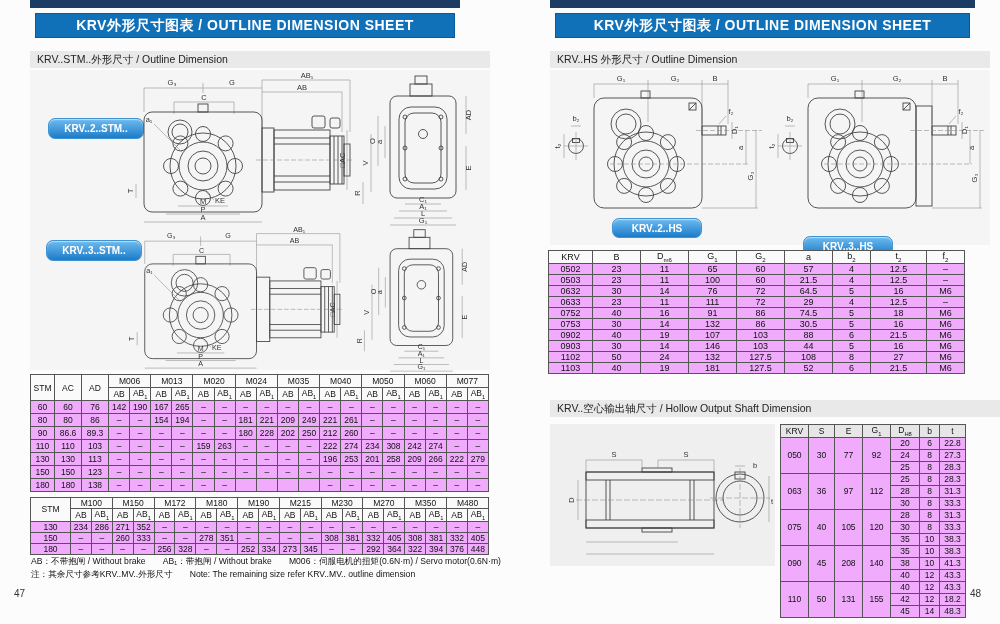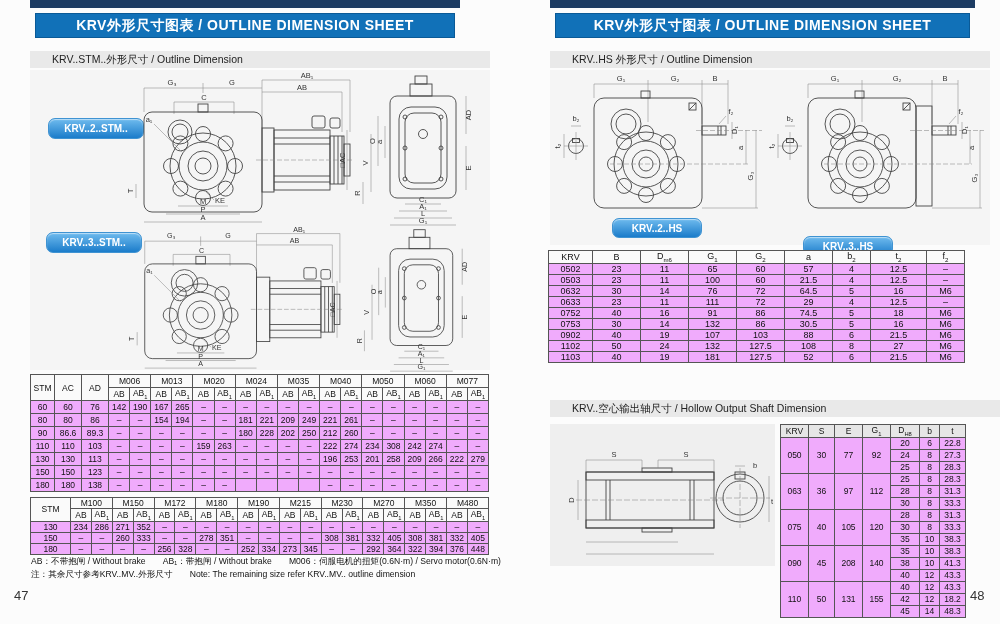--- a/index.html
+++ b/index.html
@@ -3,57 +3,57 @@
 <meta charset="utf-8">
 <style>
   html,body{margin:0;padding:0}
   body{width:1000px;height:624px;position:relative;background:#fcfcfc;
        font-family:"Liberation Sans",sans-serif;color:#111;overflow:hidden}
   .navy{position:absolute;height:8px;background:#1d3c63}
   .banner{position:absolute;height:25px;background:#1171b8;border:1px solid #0a5a97;
           color:#fff;font-weight:bold;font-size:14px;display:flex;align-items:center;
           justify-content:center;letter-spacing:.5px;box-sizing:border-box}
   .strip{position:absolute;height:17px;background:#e9e9e9;font-size:10.5px;color:#222;
-         display:flex;align-items:center;padding-left:22px;box-sizing:border-box}
+         display:flex;align-items:center;padding-left:7px;box-sizing:border-box}
   .panel{position:absolute;background:#f5f5f5}
   .panel.dk{background:#efefef}
   .blue-btn{position:absolute;background:linear-gradient(#6fbbee,#1b7cca);
             border:1px solid #3f93d2;border-radius:7px;color:#fff;font-weight:bold;
             font-size:10px;display:flex;align-items:center;justify-content:center;
             box-shadow:inset 0 1px 1px rgba(255,255,255,.55)}
   table{position:absolute;border-collapse:collapse;table-layout:fixed;background:#f0abfc}
   td,th{border:1px solid #555;text-align:center;padding:0;font-weight:normal;
         overflow:hidden;white-space:nowrap}
   sub{font-size:68%}
   #table1,#table2{font-size:8.5px}
   #table1 tr{height:13px}
   #table2 tr{height:11px}
   #rtable{font-size:9px}
   #rtable tr{height:11px}
   #htable{font-size:8.5px}
   #htable tr{height:12px}
   th{background:#fafafa}
   #htable th{background:#e6e6e6}
   .notes{position:absolute;font-size:8.6px;color:#111;white-space:nowrap}
-  .pageno{position:absolute;font-size:13px;color:#333}
+  .pageno{position:absolute;font-size:10px;color:#333}
   svg.dwg{position:absolute;overflow:visible}
   .pl{stroke:#444;stroke-width:0.9;fill:none}
   .dl{stroke:#888;stroke-width:0.55;fill:none}
   svg text{font-size:7.5px;fill:#333;text-anchor:middle;font-family:"Liberation Sans",sans-serif}
 </style>
 </head>
 <body>
 
 <div class="navy" style="left:30px;top:0;width:430px"></div>
 <div class="banner" style="left:35px;top:13px;width:420px">KRV外形尺寸图表 / OUTLINE DIMENSION SHEET</div>
 <div class="strip" style="left:30px;top:51px;width:460px">KRV..STM..外形尺寸 / Outline Dimension</div>
 <div class="panel" style="left:30px;top:70px;width:460px;height:300px"></div>
 
 <div class="blue-btn" style="left:48px;top:118px;width:94px;height:19px">KRV..2..STM..</div>
-<div class="blue-btn" style="left:46px;top:232px;width:94px;height:19px">KRV..3..STM..</div>
+<div class="blue-btn" style="left:46px;top:240px;width:94px;height:19px">KRV..3..STM..</div>
 
 <svg class="dwg" style="left:116px;top:72px" width="236" height="152" viewBox="0 0 236 152">
   <line class="dl" x1="28" y1="16" x2="146" y2="16"></line>
     <line class="dl" x1="87" y1="11" x2="87" y2="21"></line>
   <line class="dl" x1="28" y1="16" x2="28" y2="40"></line>
     <line class="dl" x1="146" y1="8" x2="146" y2="56"></line>
   <line class="dl" x1="146" y1="8" x2="234" y2="8"></line>
     <line class="dl" x1="234" y1="8" x2="234" y2="60"></line>
   <line class="dl" x1="146" y1="20" x2="226" y2="20"></line>
     <line class="dl" x1="226" y1="20" x2="226" y2="60"></line>
@@ -770,20 +770,31 @@
         <td>40</td>
         <td>19</td>
         <td>107</td>
         <td>103</td>
         <td>88</td>
         <td>6</td>
         <td>21.5</td>
         <td>M6</td>
       </tr>
       <tr>
+        <td>0903</td>
+        <td>30</td>
+        <td>14</td>
+        <td>146</td>
+        <td>103</td>
+        <td>44</td>
+        <td>5</td>
+        <td>16</td>
+        <td>M6</td>
+      </tr>
+      <tr>
         <td>1102</td>
         <td>50</td>
         <td>24</td>
         <td>132</td>
         <td>127.5</td>
         <td>108</td>
         <td>8</td>
         <td>27</td>
         <td>M6</td>
       </tr>

